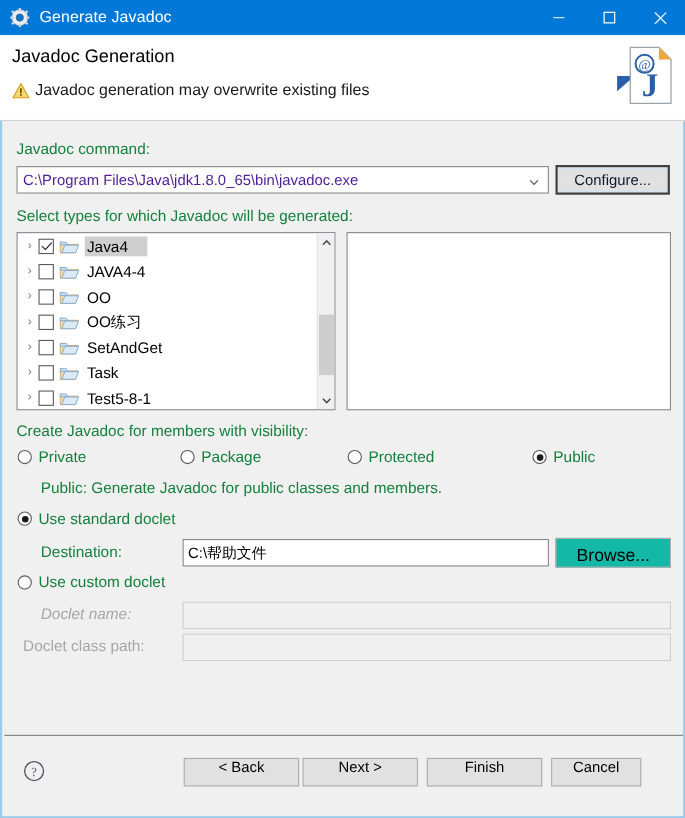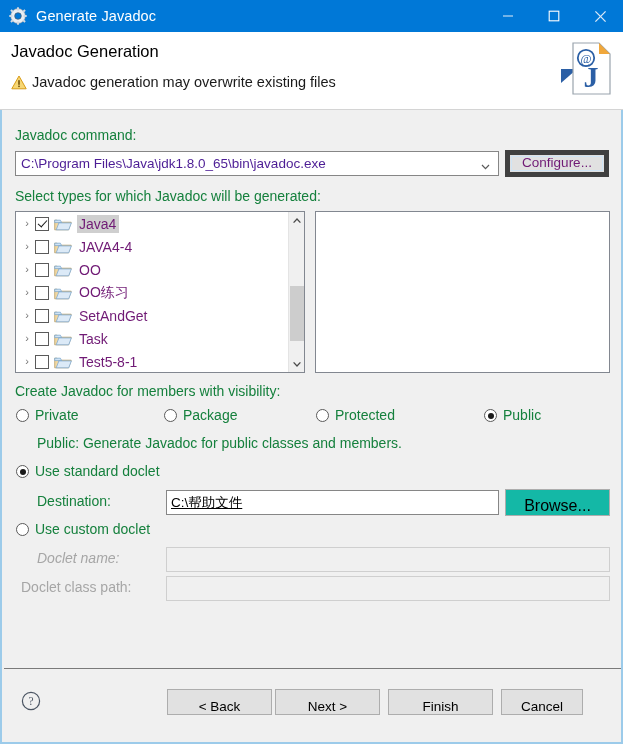--- a/index.html
+++ b/index.html
@@ -135,26 +135,27 @@
     margin-left: auto;
     margin-right: 7px;
     width: 11px; height: 11px;
     flex: 0 0 auto;
   }
   #configure-btn {
     position: absolute;
     left: 503px; top: 40px;
     width: 104px; height: 27px;
     background: #e1e1e1;
-    border: 5px solid #404040;
-    box-sizing: border-box;
-    display: flex;
+    border: 2px solid #404040;
+    box-sizing: border-box;
+    display: flex;
+    align-items: center;
     justify-content: center;
     font-size: 13.5px;
-    color: #701a75;
+    color: #0f172a;
   }
   #configure-inner {
     position: absolute;
     left: 1px; top: 1px; right: 1px; bottom: 1px;
     border: 1px solid #cfe4f5;
     pointer-events: none;
   }
 
   
   #tree-panel {
@@ -200,23 +201,23 @@
     border-width: 0 1.6px 1.6px 0;
     transform: rotate(42deg);
   }
   .folder {
     width: 18px; height: 14px;
     margin-right: 5px;
     flex: 0 0 auto;
   }
   .tlabel {
     font-size: 14px;
-    color: #701a75;
+    color: #000000;
     white-space: nowrap;
-    padding: 1px 3px 1px 2px;
+    padding: 1px 18px 1px 2px;
   }
   .tree-row.selected .tlabel {
     background: #cfcfcf;
   }
   #tree-scroll {
     position: absolute;
     right: 0; top: 0;
     width: 16px; height: 100%;
     background: #f0f0f0;
     border-left: 1px solid #e4e4e4;
@@ -305,21 +306,21 @@
     width: 20px; height: 20px;
   }
   .fbtn {
     position: absolute;
     top: 579px;
     height: 26px;
     background: #e1e1e1;
     border: 1px solid #adadad;
     box-sizing: border-box;
     display: flex;
-    align-items: flex-end;
+    align-items: flex-start;
     justify-content: center;
     font-size: 13.5px;
     color: #000000;
   }
 </style>
 </head>
 <body>
 
 <div id="dialog">
 
@@ -513,21 +514,21 @@
       <span class="radio sel" style="left:482px; top:299px;"></span>
       <div class="lbl" style="left:501px; top:297px;">Public</div>
     </div>
 
     <div class="lbl" style="left:35px; top:325px;">Public: Generate Javadoc for public classes and members.</div>
 
     <span class="radio sel" style="left:14px; top:355px;"></span>
     <div class="lbl" style="left:33px; top:353px;">Use standard doclet</div>
 
     <div class="lbl" style="left:35px; top:383px;">Destination:</div>
-    <div class="tfield" style="left:164px; top:380px; width:333px; height:25px;text-decoration:underline;">
+    <div class="tfield" style="left:164px; top:380px; width:333px; height:25px;">
       <span>C:\帮助文件</span>
     </div>
     <div class="btn" style="left:503px; top:379px; width:105px; height:27px;">
       <span>Browse...</span>
     </div>
 
     <span class="radio" style="left:14px; top:413px;"></span>
     <div class="lbl" style="left:33px; top:411px;">Use custom doclet</div>
 
     <div class="lbl lbl-dis" style="left:35px; top:440px;font-style:italic;">Doclet name:</div>

